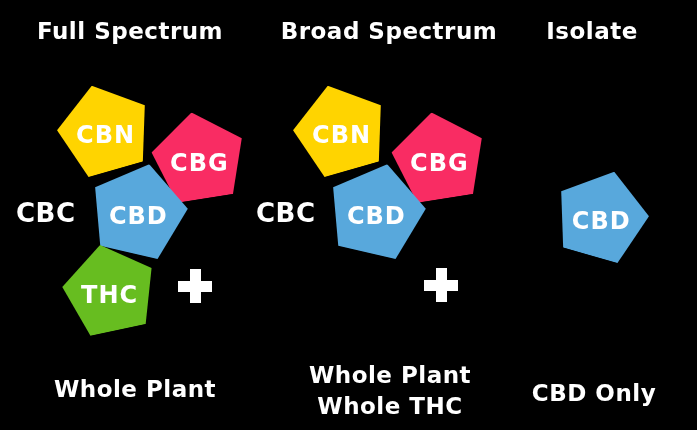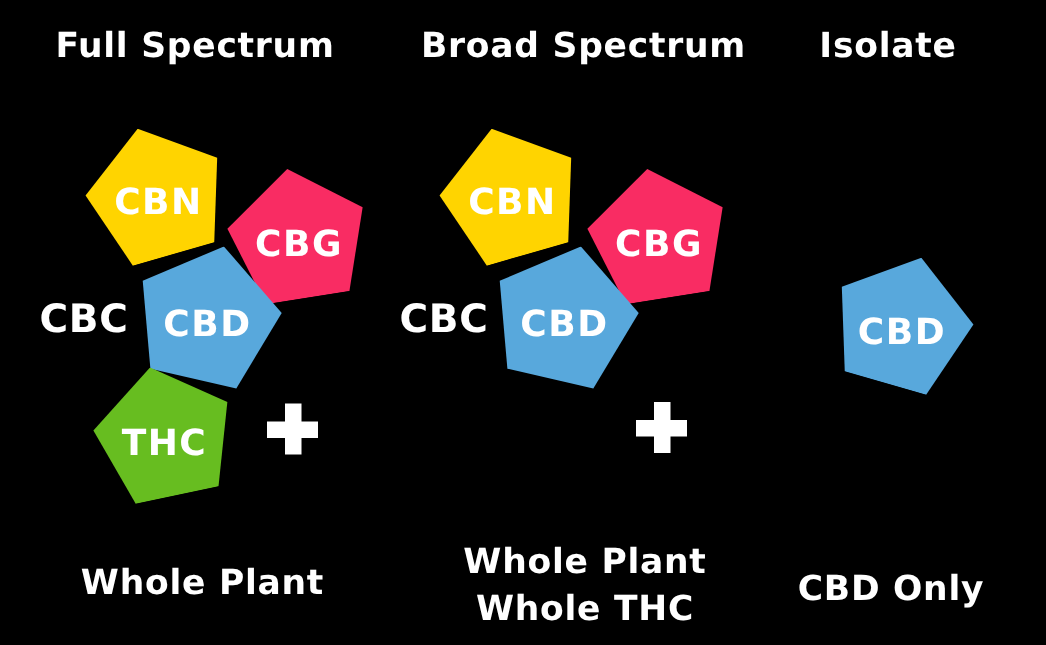--- a/index.html
+++ b/index.html
@@ -10,21 +10,21 @@
   }
   .hdr{
     position:absolute;text-align:center;
     font-size:23px;font-weight:bold;letter-spacing:.5px;white-space:nowrap;
   }
   .ftr{
     position:absolute;text-align:center;
     font-size:23px;font-weight:bold;letter-spacing:.5px;line-height:31px;white-space:nowrap;
   }
   .side{
-    position:absolute;text-align:center;
+    position:absolute;text-align:left;
     font-size:26px;font-weight:bold;letter-spacing:.5px;
   }
   .pentagon{
     position:absolute;width:96px;height:96px;
     clip-path:polygon(50% 0%, 97.55% 34.55%, 79.39% 90.45%, 20.61% 90.45%, 2.45% 34.55%);
     display:flex;align-items:center;justify-content:center;
     transform:rotate(var(--r,0deg));
   }
   .pentagon.big{width:100px;height:100px;}
   .plabel{

